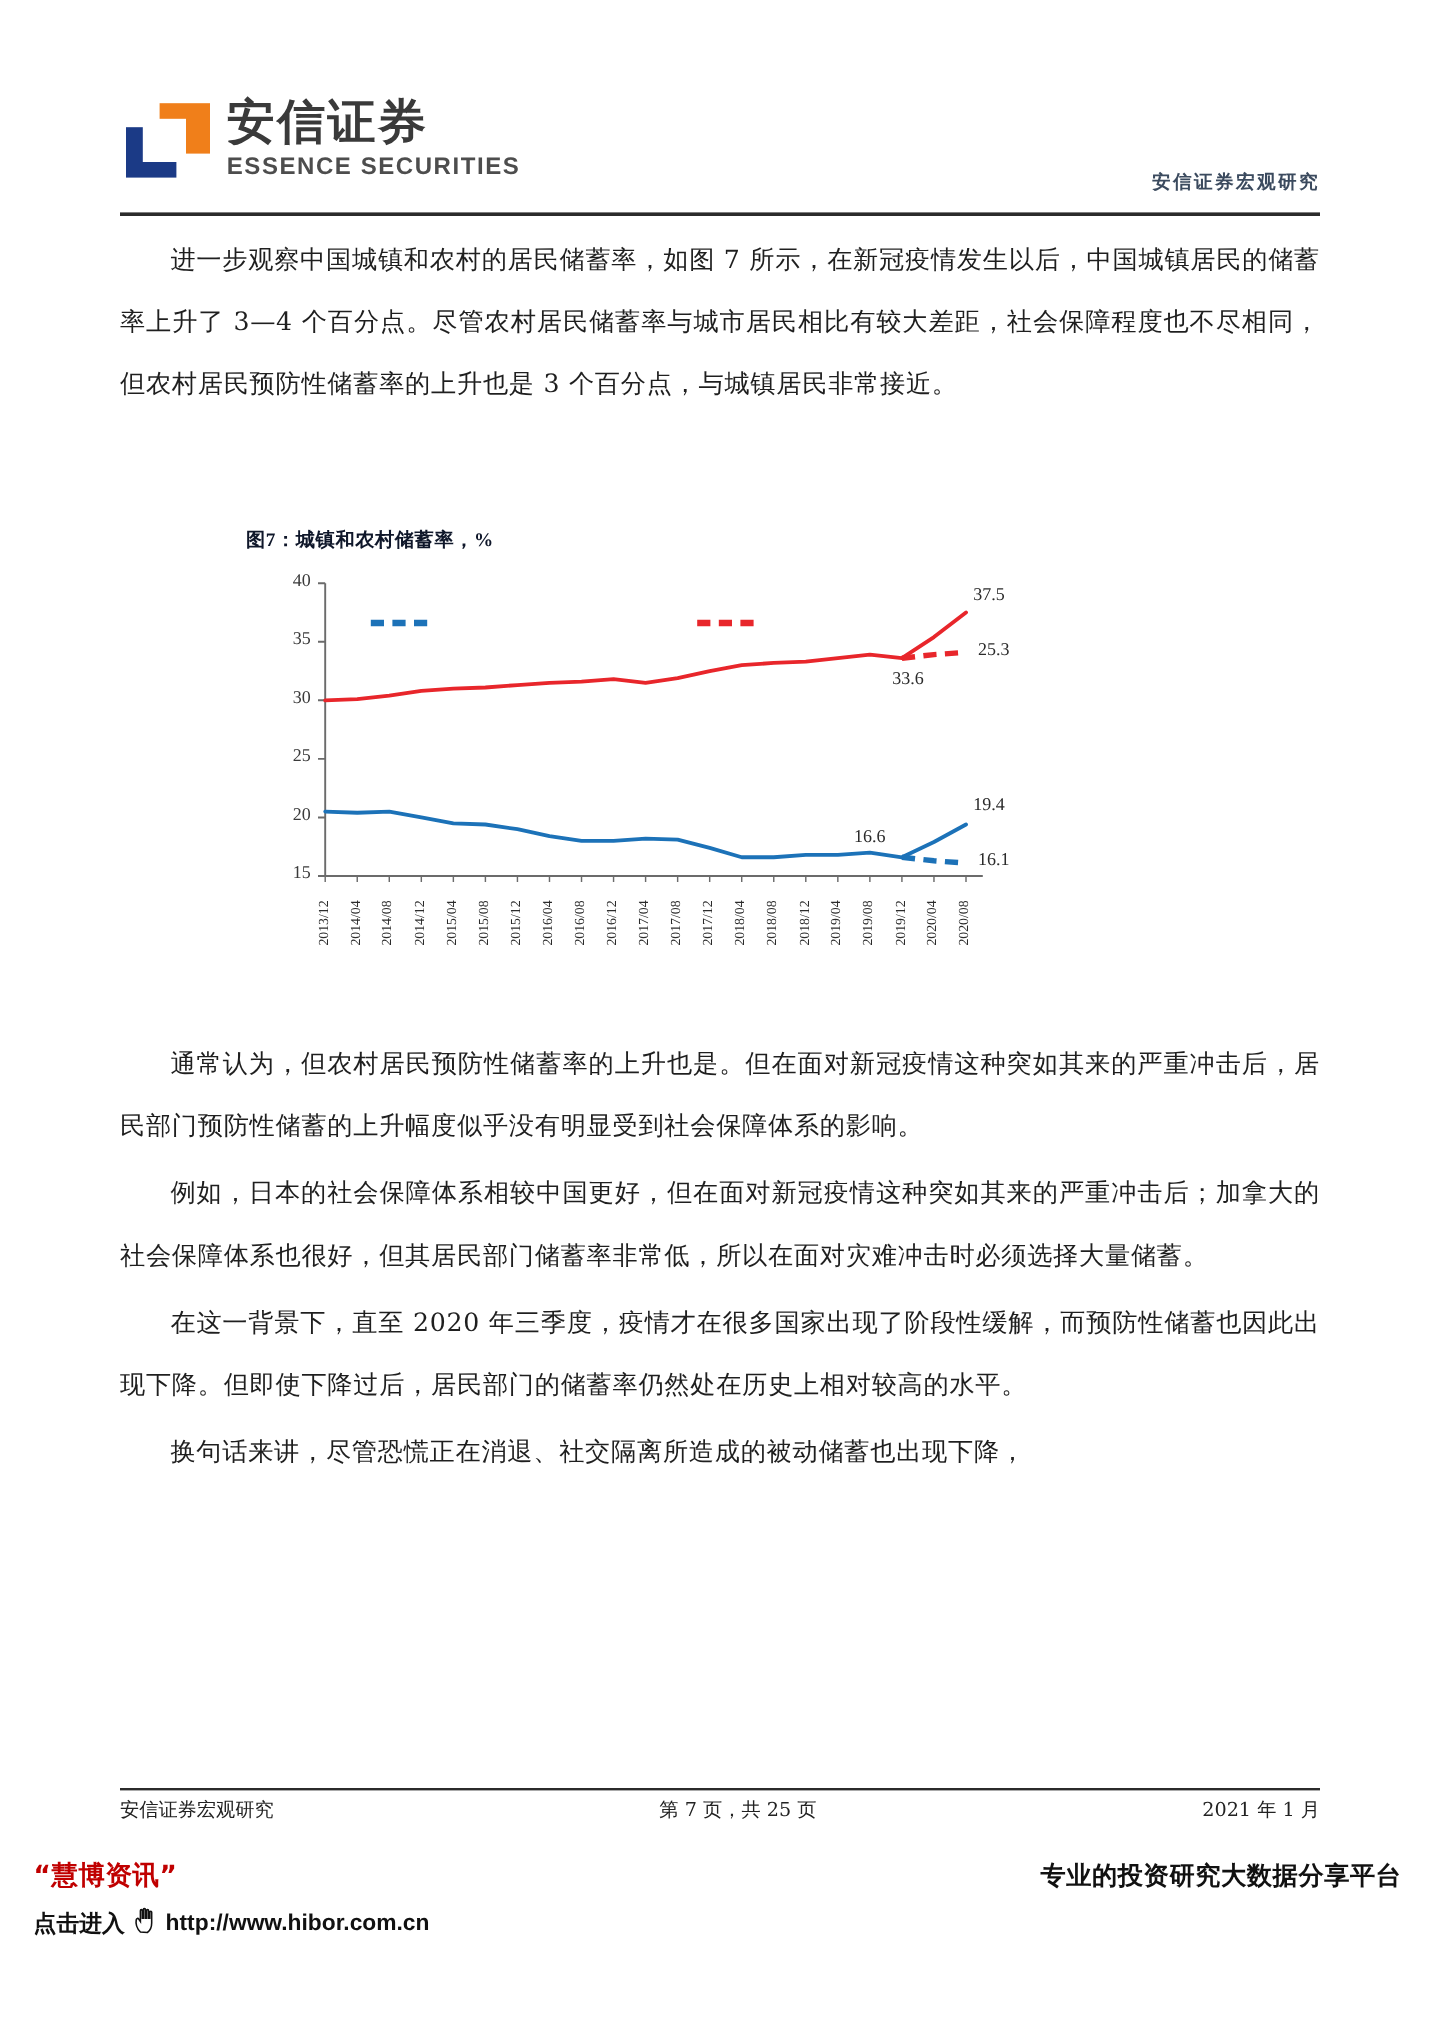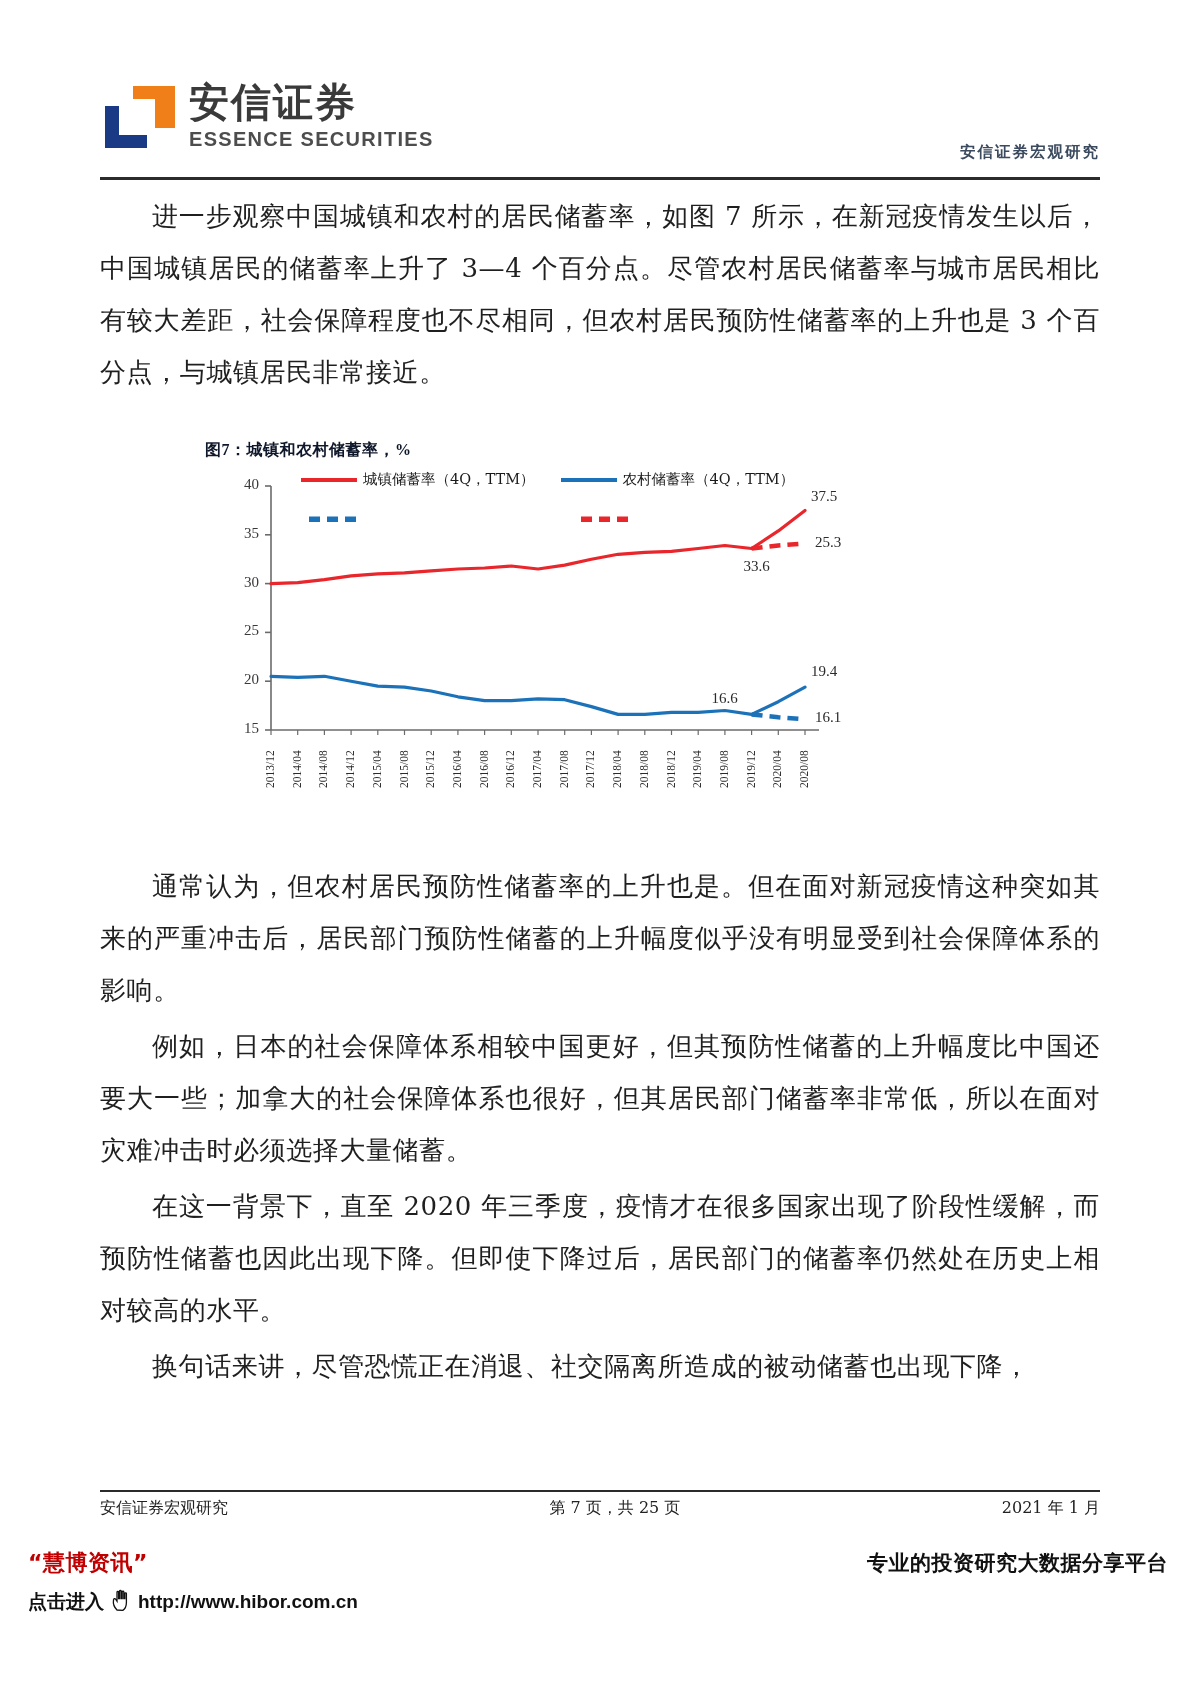--- a/index.html
+++ b/index.html
@@ -47,21 +47,21 @@
   .header-rule {
     position:absolute; left:100px; top:177px; width:1000px; height:3px;
     background:#2b2b2b;
   }
 
   
   .content { position:absolute; left:100px; top:190px; width:1000px; }
   p.para {
     margin:0 0 0 0;
     font-family:"DejaVu Serif","Liberation Serif",serif;
-    font-size:26px;
+    font-size:21px;
     line-height:52px;
     color:#1f1f1f;
     text-align:justify;
     text-indent:2em;
     letter-spacing:0.6px;
   }
   .para + .para { margin-top:4px; }
 
   
   .figure { position:absolute; left:205px; top:440px; width:640px; }
@@ -160,30 +160,20 @@
 
   <div class="content">
     <p class="para">进一步观察中国城镇和农村的居民储蓄率，如图 7 所示，在新冠疫情发生以后，中国城镇居民的储蓄率上升了 3—4 个百分点。尽管农村居民储蓄率与城市居民相比有较大差距，社会保障程度也不尽相同，但农村居民预防性储蓄率的上升也是 3 个百分点，与城镇居民非常接近。</p>
   </div>
 
   <div class="figure">
     <div class="fig-title">图7：城镇和农村储蓄率，%</div>
 
     <div class="chart-box">
 
-      <div class="legend">
-        <div class="legend-item">
-          <span class="legend-swatch red"></span>
-          <span class="legend-label">城镇储蓄率（4Q，TTM）</span>
-        </div>
-        <div class="legend-item">
-          <span class="legend-swatch blue"></span>
-          <span class="legend-label">农村储蓄率（4Q，TTM）</span>
-        </div>
-      </div>
 
       <svg class="plot" viewBox="0 0 640 320">
         <g id="svg-axis">
             <line x1="66" y1="18" x2="66" y2="262" stroke="#6b6b6b" stroke-width="1.6"></line>
             <line x1="66" y1="262" x2="614" y2="262" stroke="#6b6b6b" stroke-width="1.6"></line>
             <line x1="60" y1="262" x2="66" y2="262" stroke="#6b6b6b" stroke-width="1.6"></line>
             <line x1="60" y1="213.2" x2="66" y2="213.2" stroke="#6b6b6b" stroke-width="1.6"></line>
             <line x1="60" y1="164.39999999999998" x2="66" y2="164.39999999999998" stroke="#6b6b6b" stroke-width="1.6"></line>
             <line x1="60" y1="115.6" x2="66" y2="115.6" stroke="#6b6b6b" stroke-width="1.6"></line>
             <line x1="60" y1="66.79999999999998" x2="66" y2="66.79999999999998" stroke="#6b6b6b" stroke-width="1.6"></line>
@@ -261,21 +251,21 @@
           <div class="dlabel" style="left: 610px; top: 241.264px;">16.1</div>
           <div class="dlabel" style="left: 506.6px; top: 222.384px;">16.6</div>
         </div>
 
     </div>
 
   </div>
 
   <div class="content" style="top:860px;">
     <p class="para">通常认为，但农村居民预防性储蓄率的上升也是。但在面对新冠疫情这种突如其来的严重冲击后，居民部门预防性储蓄的上升幅度似乎没有明显受到社会保障体系的影响。</p>
-    <p class="para">例如，日本的社会保障体系相较中国更好，但其预防性储蓄的上升幅度比中国还要大一些；加拿大的社会保障体系也很好，但其居民部门储蓄率非常低，所以在面对灾难冲击时必须选择大量储蓄。</p>
+    <p class="para">例如，日本的社会保障体系相较中国更好，但在面对新冠疫情这种突如其来的严重冲击后；加拿大的社会保障体系也很好，但其居民部门储蓄率非常低，所以在面对灾难冲击时必须选择大量储蓄。</p>
     <p class="para">在这一背景下，直至 2020 年三季度，疫情才在很多国家出现了阶段性缓解，而预防性储蓄也因此出现下降。但即使下降过后，居民部门的储蓄率仍然处在历史上相对较高的水平。</p>
     <p class="para">换句话来讲，尽管恐慌正在消退、社交隔离所造成的被动储蓄也出现下降，</p>
   </div>
 
   <div class="footer-rule"></div>
   <div class="footer">
     <span>安信证券宏观研究</span>
     <span>第 7 页，共 25 页</span>
     <span>2021 年 1 月</span>
   </div>

